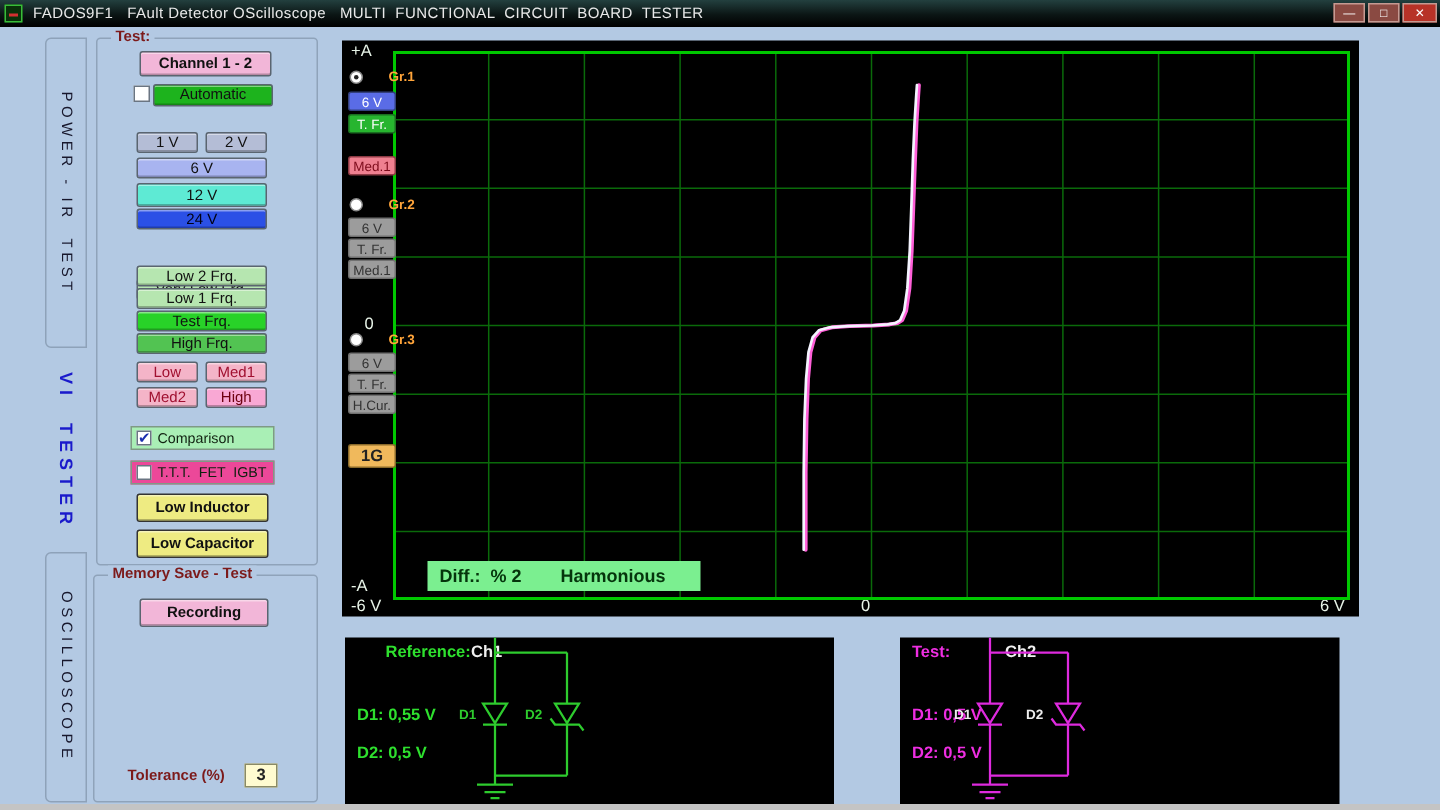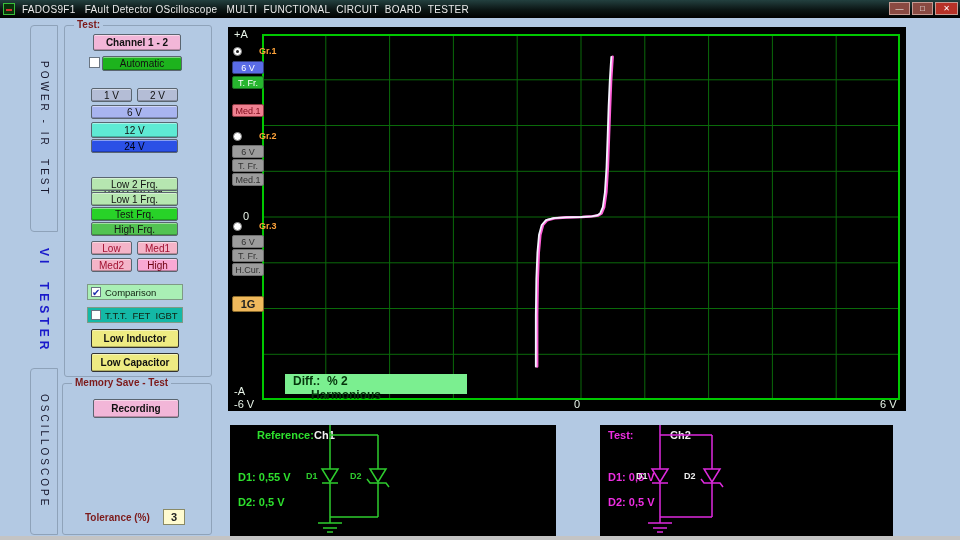--- a/index.html
+++ b/index.html
@@ -41,21 +41,21 @@
   .scope{position:absolute;left:228px;top:27px;width:678px;height:384px;background:#000;}
   .axis{position:absolute;color:#e8f4e8;font-size:11px;}
   .radio-row{position:absolute;left:5px;display:flex;align-items:center;gap:17px;cursor:pointer;}
   .radio{width:9px;height:9px;border-radius:50%;background:#fff;border:1px solid #888;position:relative;flex:none;}
   .radio.on::after{content:"";position:absolute;left:2px;top:2px;width:3px;height:3px;border-radius:50%;background:#222;}
   .radio-label{font-size:9px;font-weight:bold;color:#ffa43a;}
   .sbtn{position:absolute;left:4px;width:32px;height:13px;font-size:9px;border:1px solid #707070;border-radius:2px;
     display:flex;align-items:center;justify-content:center;cursor:pointer;}
   .sbtn.gray{background:#9c9c9c;color:#333;}
   .diffbar{position:absolute;left:57px;top:347px;width:182px;height:20px;background:#7bef90;color:#05350c;
-    display:flex;font-weight:bold;font-size:12px;flex-direction:column;}
+    display:flex;align-items:center;font-weight:bold;font-size:12px;}
   
   .bpanel{position:absolute;top:425px;height:112px;background:#000;}
   .bp-text{position:absolute;font-size:11px;font-weight:bold;}
   .bottom-edge{position:absolute;left:0;top:536px;width:960px;height:4px;background:#c4c4c4;}
 </style>
 </head>
 <body>
 
 <div class="titlebar">
   <div class="app-icon"></div>
@@ -99,21 +99,21 @@
 
   <div class="btn" style="left:26px;top:215px;width:41px;height:14px;background:#f4b4c8;color:#a01030;">Low</div>
   <div class="btn" style="left:72px;top:215px;width:41px;height:14px;background:#f4b4c8;color:#a01030;">Med1</div>
   <div class="btn" style="left:26px;top:232px;width:41px;height:14px;background:#f4b4c8;color:#a01030;">Med2</div>
   <div class="btn" style="left:72px;top:232px;width:41px;height:14px;background:#f9a8d4;color:#6e0010;">High</div>
 
   <div class="chkrow" style="left:22px;top:258px;width:96px;height:16px;background:#a9efb5;">
     <div class="chk">✔</div>
     <span class="lbl">Comparison</span>
   </div>
-  <div class="chkrow" style="left:22px;top:281px;width:96px;height:16px;background:#14b8a6;">
+  <div class="chkrow" style="left:22px;top:281px;width:96px;height:16px;background:#ec4899;">
     <div class="chk"></div>
     <span class="lbl pre">T.T.T.  FET  IGBT</span>
   </div>
 
   <div class="btn bold" style="left:26px;top:303px;width:88px;height:19px;background:#eeeb82;border-color:#333;">Low Inductor</div>
   <div class="btn bold" style="left:26px;top:327px;width:88px;height:19px;background:#eeeb82;border-color:#333;">Low Capacitor</div>
 </div>
 
 <div class="groupbox" style="left:62px;top:383px;width:150px;height:152px;">
   <div class="gb-caption">Memory Save - Test</div>

